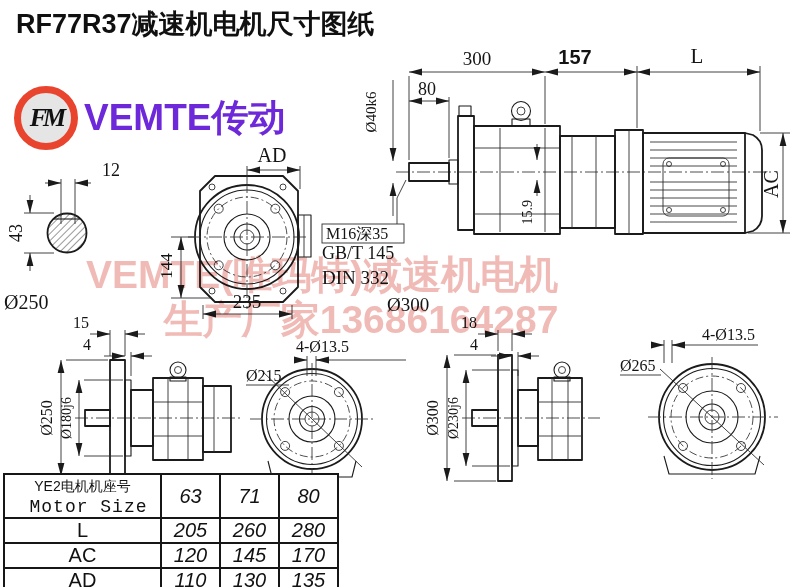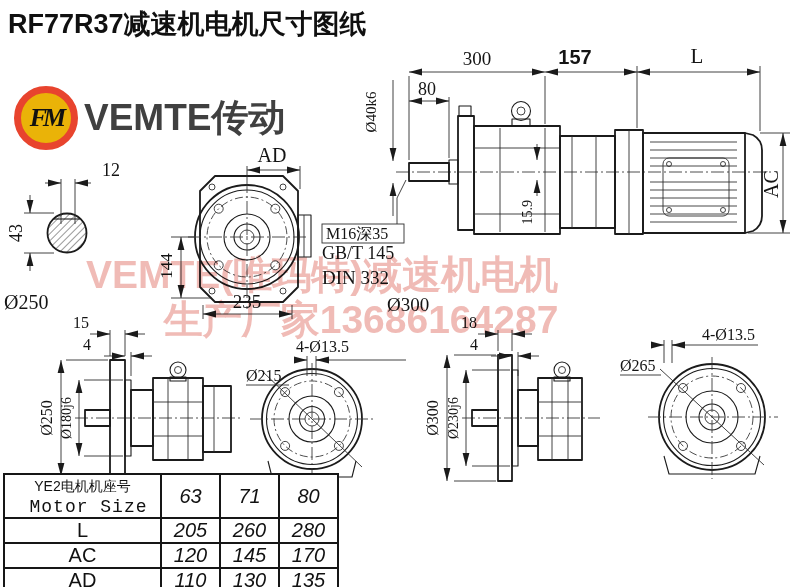--- a/index.html
+++ b/index.html
@@ -1,26 +1,26 @@
 <!DOCTYPE html>
 <html><head>
 <meta charset="utf-8">
 <style>
   html,body{margin:0;padding:0;background:#fff;}
   .canvas{position:relative;width:800px;height:587px;background:#ffffff;overflow:hidden;
           font-family:"Liberation Serif",serif;color:#141414;}
-  .page-title{position:absolute;left:8px;top:6px;font-family:"Liberation Sans",sans-serif;
+  .page-title{position:absolute;left:16px;top:6px;font-family:"Liberation Sans",sans-serif;
               font-weight:700;font-size:27px;letter-spacing:0;color:#101010;white-space:nowrap;}
   .logo{position:absolute;left:14px;top:86px;display:flex;align-items:center;}
-  .logo-badge{width:64px;height:64px;border-radius:50%;background:#eab308;border:7px solid #e8442e;
+  .logo-badge{width:64px;height:64px;border-radius:50%;background:#e5e5e5;border:7px solid #e8442e;
               box-sizing:border-box;display:flex;align-items:center;justify-content:center;
               font-style:italic;font-weight:900;font-size:26px;letter-spacing:-4px;
               font-family:"Liberation Serif",serif;color:#111;}
   .logo-text{font-family:"Liberation Sans",sans-serif;font-weight:900;font-size:37px;
-             color:#404040;margin-left:6px;white-space:nowrap;}
+             color:#6d28d9;margin-left:6px;white-space:nowrap;}
   .wm{position:absolute;left:86px;top:252px;z-index:5;pointer-events:none;
       font-family:"Liberation Sans",sans-serif;font-weight:700;
       color:rgba(225,120,110,0.50);mix-blend-mode:multiply;}
   .wm div{font-size:39px;line-height:45px;white-space:nowrap;text-align:right;}
   .wm .wm2{margin-left:48px;}
   svg.draw{position:absolute;left:0;top:0;z-index:1;}
   .ol{fill:none;stroke:#1b1b1b;stroke-width:1.8;stroke-linejoin:round;}
   .ol2{fill:none;stroke:#1b1b1b;stroke-width:1.1;stroke-linejoin:round;}
   .thin{fill:none;stroke:#2e2e2e;stroke-width:0.9;}
   .dim{fill:none;stroke:#2e2e2e;stroke-width:0.9;}

